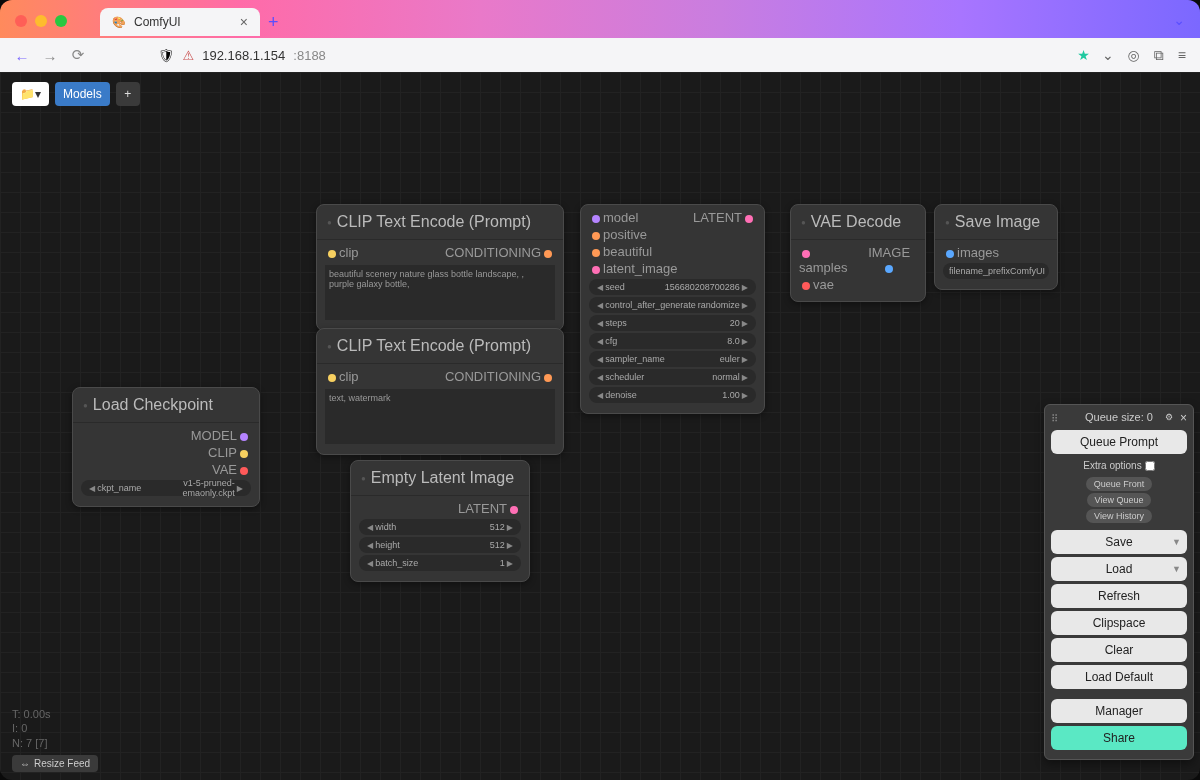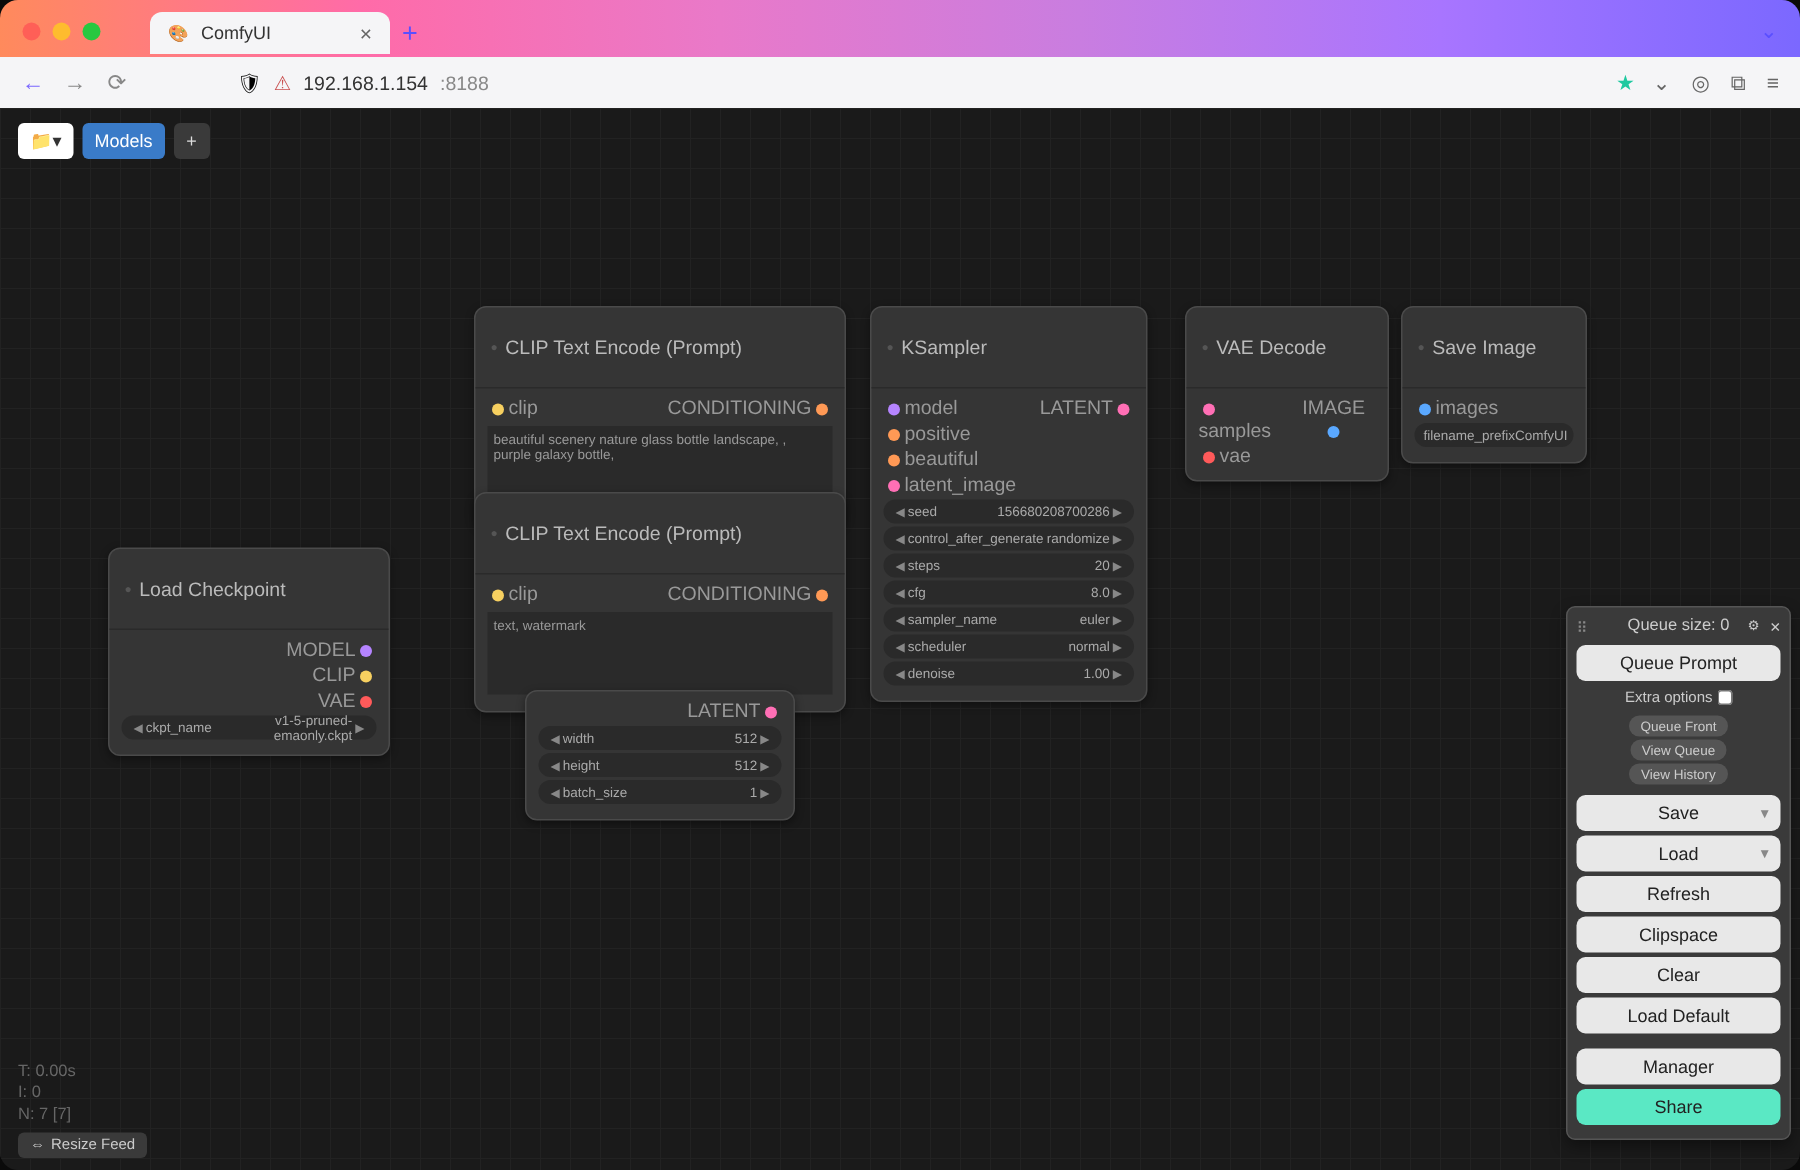--- a/index.html
+++ b/index.html
@@ -39,21 +39,21 @@
 
 
 .top-toolbar { position: absolute; top: 10px; left: 12px; display: flex; gap: 6px; z-index: 10; align-items:center;}
 .tb-btn { height: 24px; padding: 0 8px; border-radius: 4px; font-size: 12px; display: flex; align-items: center; cursor: pointer; border:none;}
 .tb-folder { background: #fff; color: #333; }
 .tb-models { background: #3a7bc8; color: #fff; }
 .tb-plus { background: #3a3a3a; color: #ddd; width: 24px; justify-content: center; padding:0;}
 
 
 .node { position: absolute; background: #353535; border: 1px solid #4a4a4a; border-radius: 8px; color: #aaa; font-size: 10px; box-shadow: 0 2px 6px rgba(0,0,0,0.4); }
-.node-title { padding: 19px 10px; border-bottom: 1px solid #2a2a2a; font-size: 13px; color: #bbb; display:flex; align-items:center; gap:5px;}
+.node-title { padding: 8px 10px; border-bottom: 1px solid #2a2a2a; font-size: 16px; color: #bbb; display:flex; align-items:center; gap:5px;}
 .node-title::before { content:"●"; color:#555; font-size:8px;}
 .node-body { padding: 4px 8px 8px 8px; position:relative;}
 .port-row { display: flex; justify-content: space-between; padding: 1px 0; font-size: 13px; color: #999; position:relative;}
 .port-left { text-align: left; }
 .port-right { text-align: center; }
 .port-dot { display: inline-block; width: 8px; height: 8px; border-radius: 50%; vertical-align: middle; margin: 0 3px; position:relative;}
 .p-yellow { background: #f7d060; }
 .p-purple { background: #b584ff; }
 .p-orange { background: #ff9955; }
 .p-pink { background: #ff6fb5; }
@@ -159,21 +159,21 @@
     <circle class="lk-yellow" fill="#f7d060" cx="300" cy="248" r="3"></circle>
     <circle class="lk-orange" fill="#ff9955" cx="575" cy="225" r="3"></circle>
   </svg>
 
   <div class="top-toolbar">
     <button class="tb-btn tb-folder">📁<span>▾</span></button>
     <button class="tb-btn tb-models">Models</button>
     <button class="tb-btn tb-plus">+</button>
   </div>
 
-  <div class="node" style="left:72px; top:293px; width:188px;">
+  <div class="node" style="left:72px; top:315px; width:188px;">
     <div class="node-title">Load Checkpoint</div>
     <div class="node-body">
       <div class="port-row">
           <span></span>
           <span class="port-right"><span>MODEL</span><span class="port-dot p-purple"></span></span>
         </div>
       <div class="port-row">
           <span></span>
           <span class="port-right"><span>CLIP</span><span class="port-dot p-yellow"></span></span>
         </div>
@@ -206,20 +206,21 @@
     <div class="node-body">
       <div class="port-row">
           <span class="port-left"><span class="port-dot p-yellow"></span><span>clip</span></span>
           <span class="port-right"><span>CONDITIONING</span><span class="port-dot p-orange"></span></span>
         </div>
       <textarea class="node-textarea" readonly="" style="">text, watermark</textarea>
     </div>
   </div>
 
   <div class="node" style="left:350px; top:388px; width:180px;">
+    <div class="node-title">Empty Latent Image</div>
     <div class="node-body">
       <div class="port-row">
           <span></span>
           <span class="port-right"><span>LATENT</span><span class="port-dot p-pink"></span></span>
         </div>
       <div class="widget-row">
           <span class="widget-arrow">◀</span>
           <span class="widget-label">width</span>
           <span class="widget-val">512</span>
           <span class="widget-arrow">▶</span>
@@ -233,21 +234,20 @@
       <div class="widget-row">
           <span class="widget-arrow">◀</span>
           <span class="widget-label">batch_size</span>
           <span class="widget-val">1</span>
           <span class="widget-arrow">▶</span>
         </div>
     </div>
   </div>
 
   <div class="node" style="left:580px; top:132px; width:185px;">
-    <div class="node-title">KSampler</div>
     <div class="node-body">
       <div class="port-row">
           <span class="port-left"><span class="port-dot p-purple"></span><span>model</span></span>
           <span class="port-right"><span>LATENT</span><span class="port-dot p-pink"></span></span>
         </div>
       <div class="port-row">
           <span class="port-left"><span class="port-dot p-orange"></span><span>positive</span></span>
         </div>
       <div class="port-row">
           <span class="port-left"><span class="port-dot p-orange"></span><span>beautiful</span></span>

